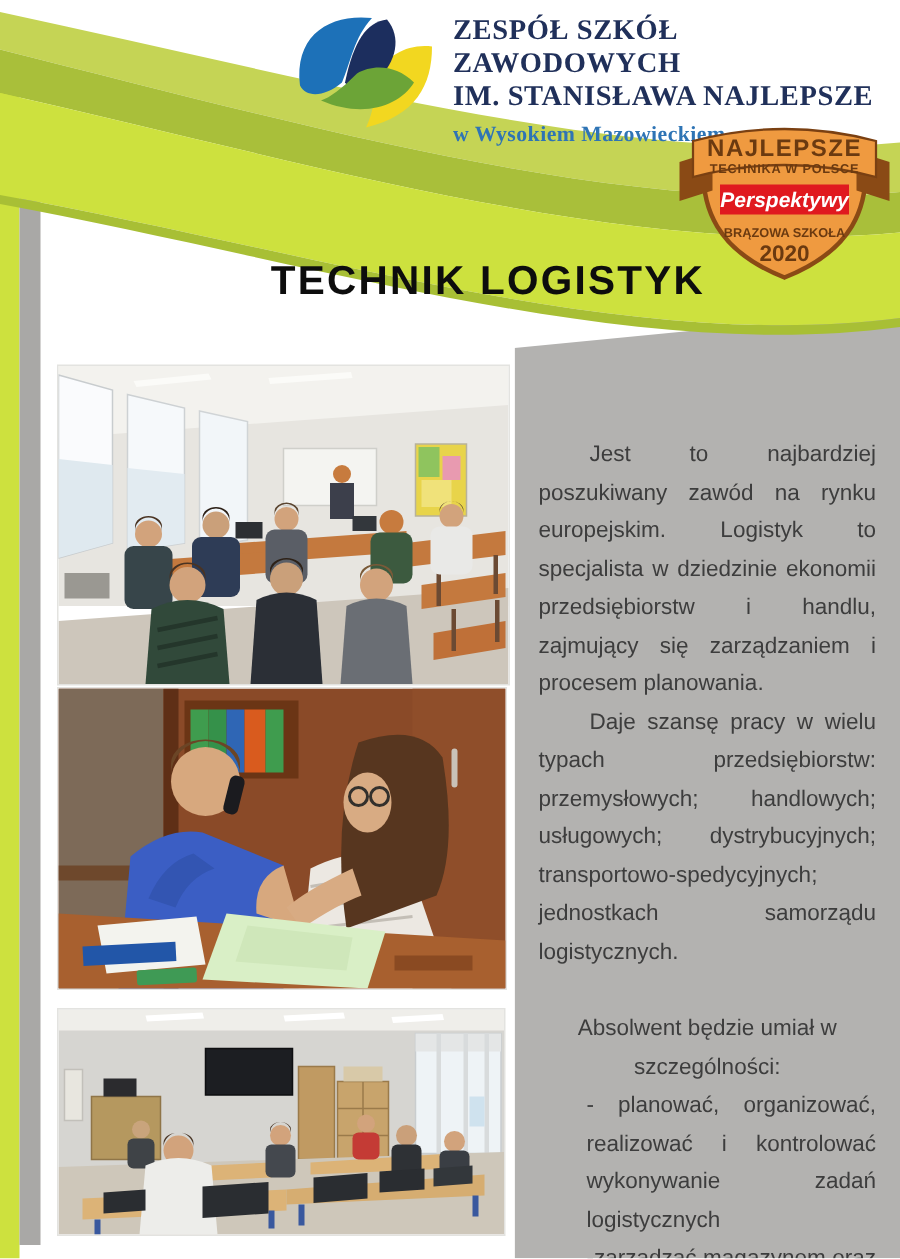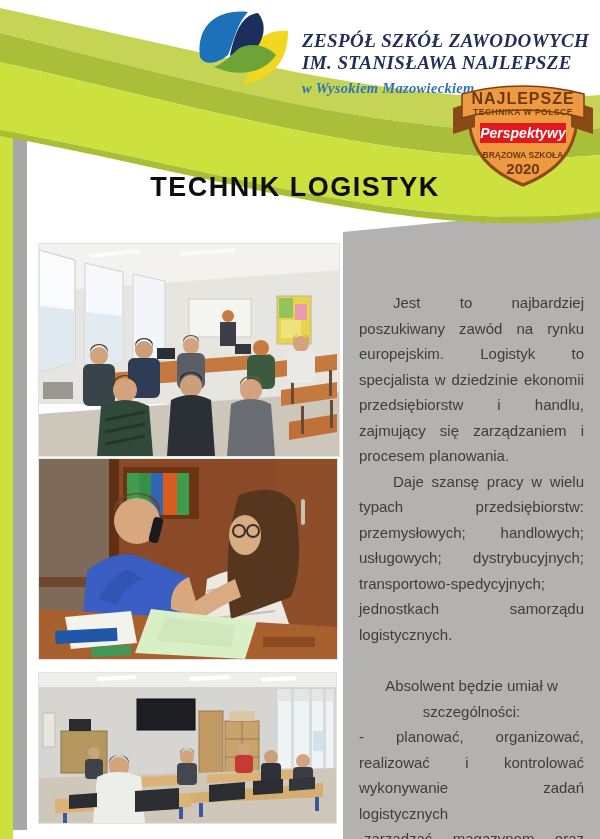--- a/index.html
+++ b/index.html
@@ -7,36 +7,36 @@
     width:600px;height:839px;position:relative;overflow:hidden;
     background:#ffffff;font-family:"Liberation Sans",sans-serif;
   }
   
   .stripe-lime{position:absolute;left:0;top:60px;width:13px;height:779px;background:#cde13e;z-index:1;}
   .stripe-gray{position:absolute;left:13px;top:120px;width:14px;height:710px;background:#a9a8a6;z-index:1;}
   
   .swoosh{position:absolute;left:0;top:0;width:600px;height:260px;z-index:3;pointer-events:none;}
   
   .logo{position:absolute;left:192px;top:5px;width:108px;height:84px;z-index:4;}
-  .school-name{position:absolute;left:302px;top:30px;width:298px;z-index:4;color:#20305a;
-    font-family:"Liberation Serif",serif;font-weight:bold;font-size:19px;line-height:22px;letter-spacing:.4px;font-style:italic;}
+  .school-name{position:absolute;left:302px;top:10px;width:298px;z-index:4;color:#20305a;
+    font-family:"Liberation Serif",serif;font-weight:bold;font-size:19px;line-height:22px;letter-spacing:.4px;}
   .school-loc{font-family:"Liberation Serif",serif;font-weight:bold;font-size:14.5px;color:#2e74b5;
     letter-spacing:.3px;margin-top:3px;}
   
   .badge{position:absolute;left:448px;top:82px;width:150px;height:106px;z-index:5;}
   
-  .page-title{position:absolute;left:120px;top:172px;width:350px;z-index:5;text-align:center;
+  .page-title{position:absolute;left:120px;top:172px;width:350px;z-index:5;text-align:right;
     font-size:27px;font-weight:bold;letter-spacing:1.5px;color:#0d0d0d;}
   
   .panel{position:absolute;left:343px;top:202px;width:257px;height:637px;background:#b3b2b0;z-index:2;
     clip-path:polygon(0 30px,100% 5px,100% 100%,0 100%);
     box-sizing:border-box;padding:88px 16px 0 16px;color:#3d3d3d;}
   .panel p{margin:0;font-size:15px;line-height:25.5px;text-align:justify;text-indent:34px;}
   .panel .skills-heading{margin-top:26px;font-size:15px;line-height:25.5px;text-align:center;}
-  .panel .skill{font-size:15px;line-height:25.5px;text-align:justify;}
+  .panel .skill{font-size:15px;line-height:25.5px;text-align:justify;margin-left:32px;}
   
   .photo{position:absolute;left:38px;z-index:2;border:1px solid #e3e3e0;background:#fff;}
   .photo svg{display:block;}
   #photo1{top:243px;width:300px;height:212px;}
   #photo2{top:458px;width:298px;height:200px;}
   #photo3{top:672px;width:297px;height:150px;}
 </style>
 </head>
 <body>
 

